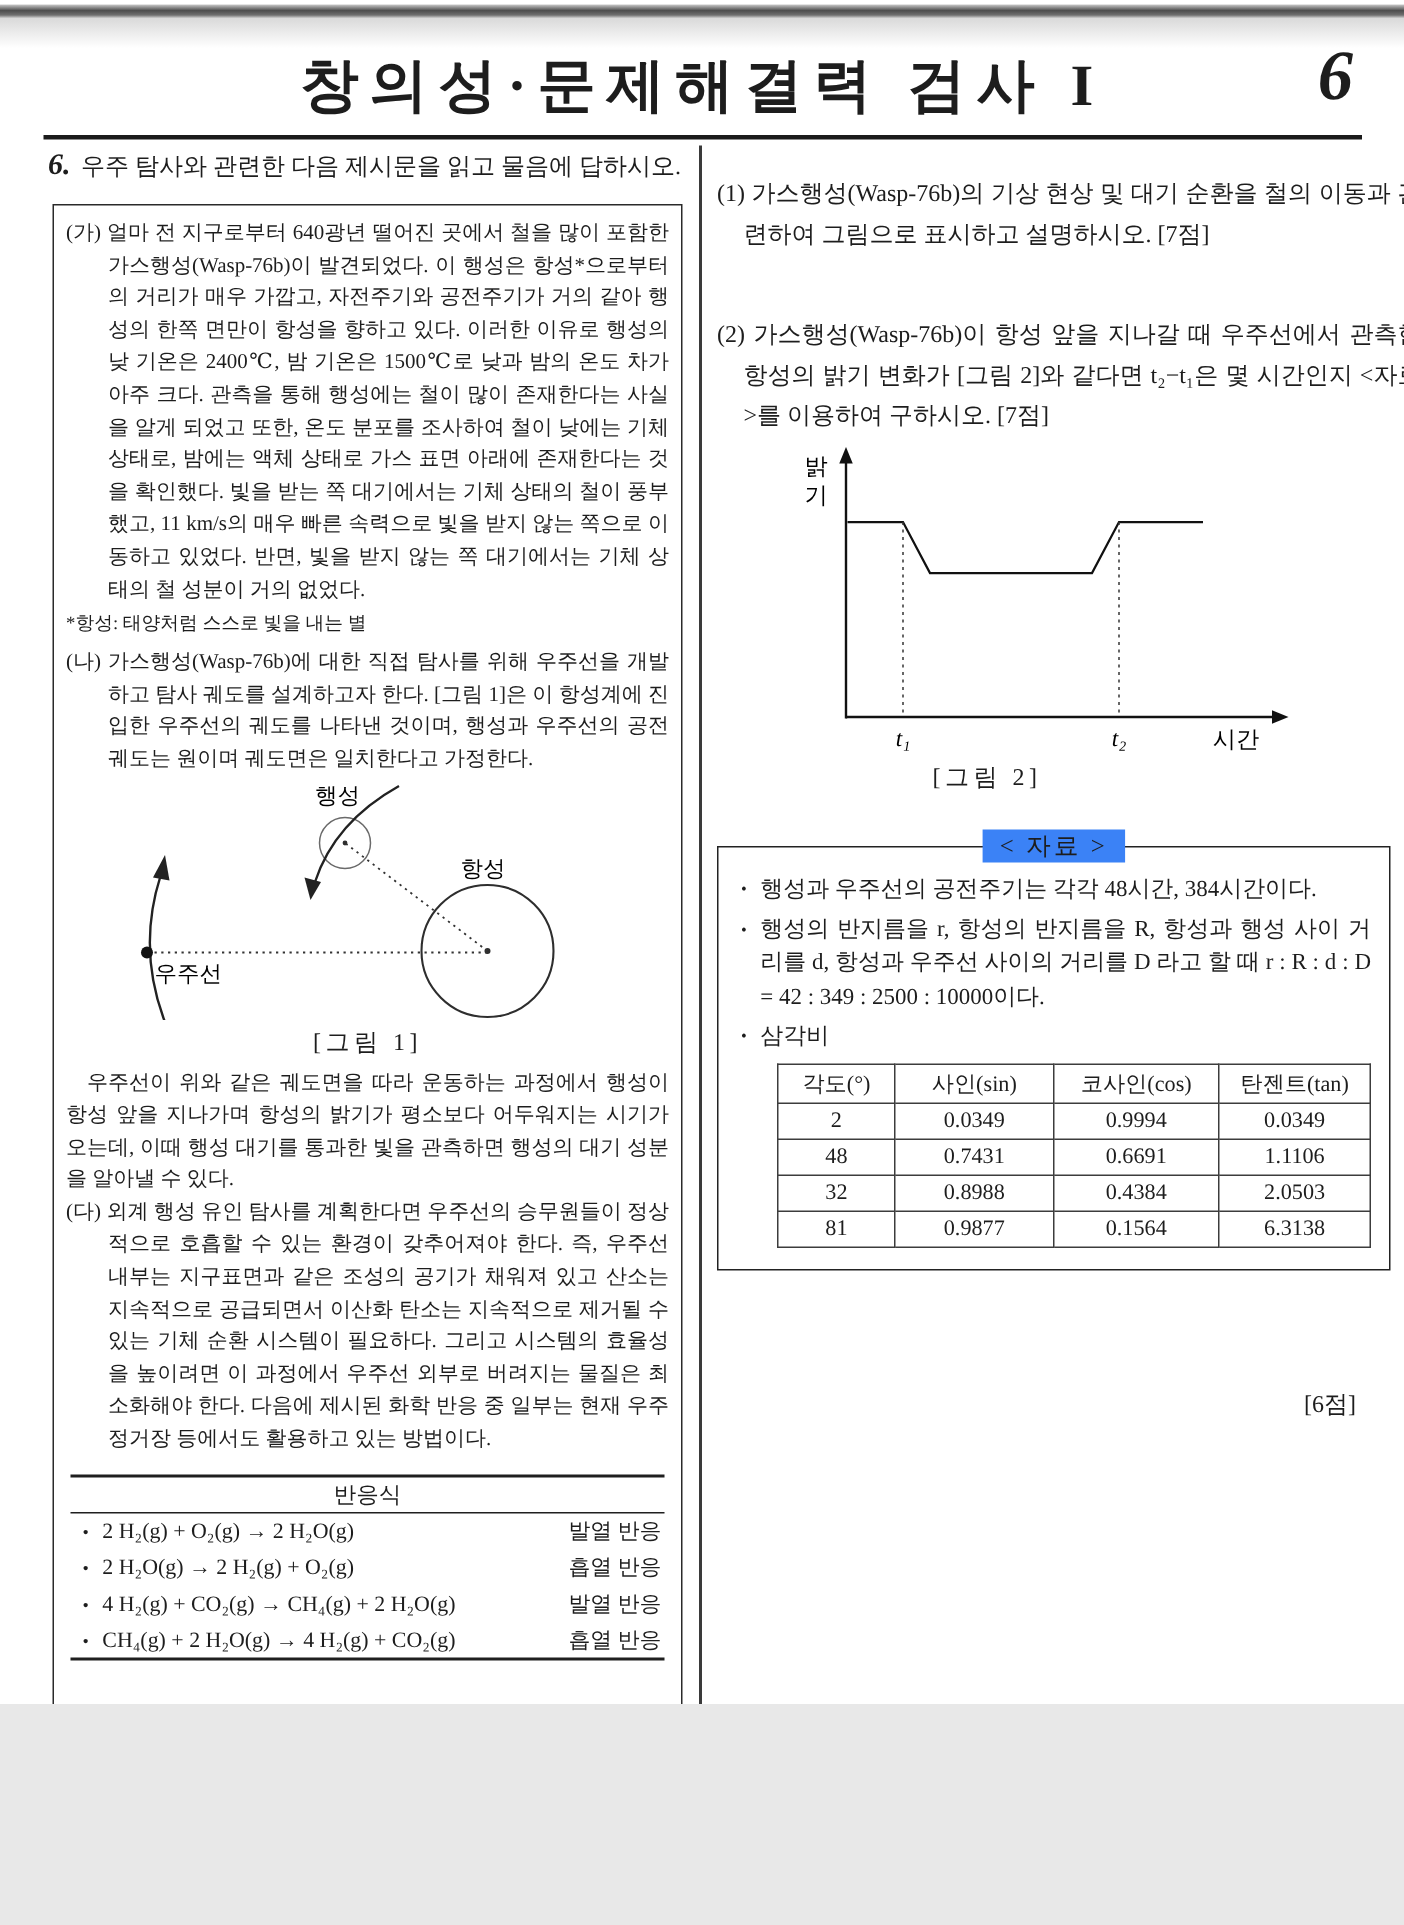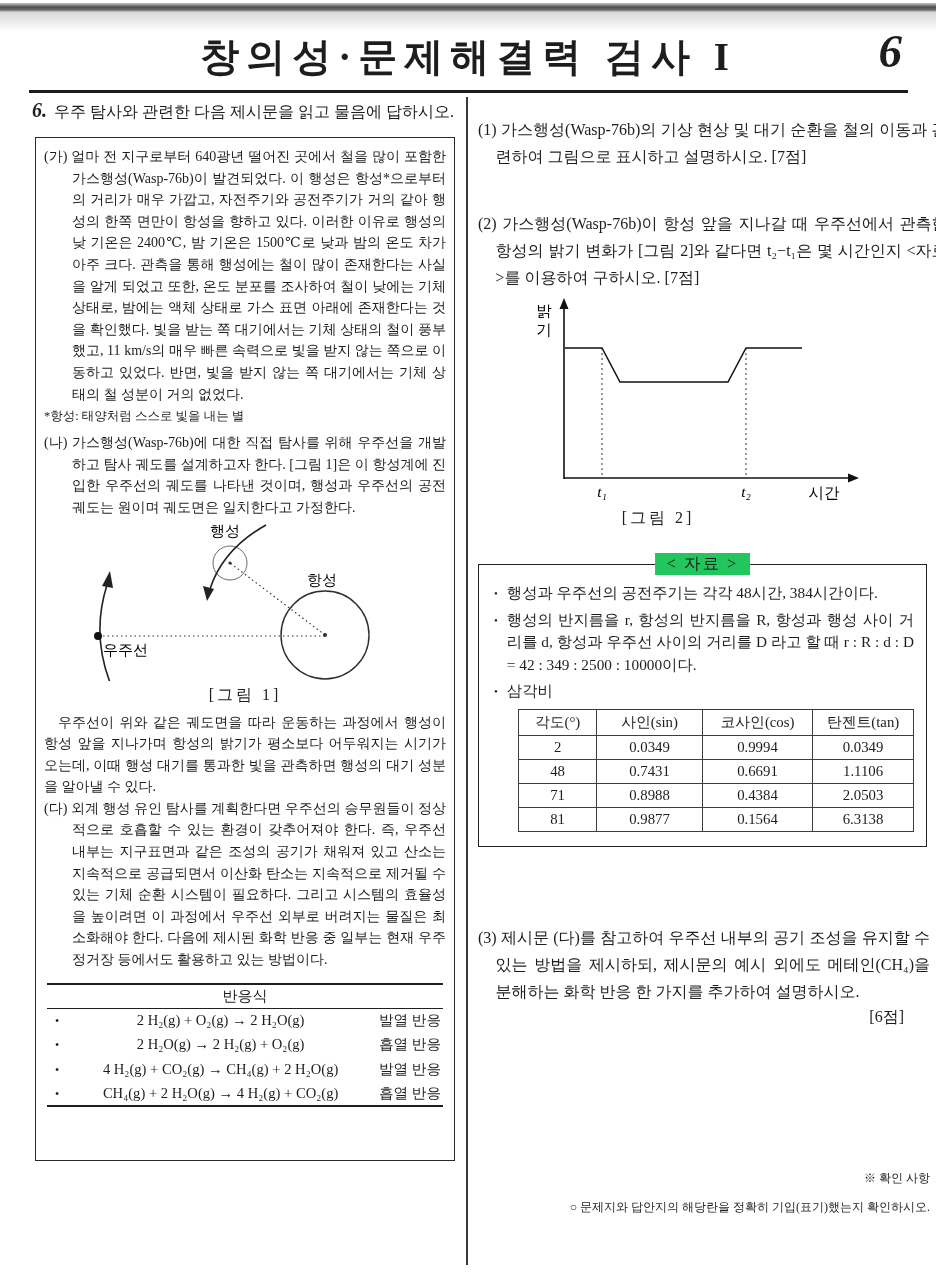--- a/index.html
+++ b/index.html
@@ -1,17 +1,17 @@
 <!DOCTYPE html>
 <html><head>
 <meta charset="utf-8">
 <style>
   html,body { margin:0; padding:0; background:#e8e8e8; }
   .page {
-    position:relative; width:936px; height:1283px; margin:0 auto;
+    position:relative; width:936px; height:1136px; margin:0 auto;
     background:#ffffff; overflow:hidden;
     font-family:"Liberation Serif","DejaVu Serif",serif;
     color:#1d1d1d;
   }
   .scan-band { position:absolute; top:3px; left:0; width:100%; height:9px;
     background:linear-gradient(#c9c9c9,#4d4d4d 45%,#6f6f6f 78%,#cfcfcf); }
   .scan-fade { position:absolute; top:12px; left:0; width:100%; height:20px;
     background:linear-gradient(#d9d9d9,#ffffff); }
 
   .title { position:absolute; top:30px; left:0; width:100%; text-align:center;
@@ -32,37 +32,37 @@
   .indent1 { text-indent:1em; }
   .footnote { font-size:12.5px; margin:3px 0 7px 0; }
   .fig1 { margin:4px 0 0 0; text-align:center; }
   .figcap { text-align:center; font-size:16px; letter-spacing:3px; margin:0 0 6px 0; }
 
   .rxn { margin:12px 3px 0 3px; border-top:2px solid #1f1f1f; border-bottom:2px solid #1f1f1f;
     font-size:14.6px; }
   .rxn-header { text-align:center; border-bottom:1.5px solid #1f1f1f; padding:2px 0; font-size:15px; }
   .rxn-row { display:flex; align-items:baseline; padding:2.6px 2px; }
   .rxn-row .bullet { margin:0 9px 0 6px; font-size:12px; }
-  .rxn-eq { flex:1; white-space:nowrap;text-align:center; }
+  .rxn-eq { flex:1; white-space:nowrap; }
   .rxn-type { margin-left:6px; white-space:nowrap; }
 
   
   .col-right { position:absolute; left:478px; top:98px; width:452px; height:1180px; }
   .sq { font-size:16px; line-height:27px; text-align:justify; }
   .hang1 { padding-left:1.1em; text-indent:-1.1em; }
   .q1 { position:absolute; left:0; top:2px; width:452px; }
   .q2 { position:absolute; left:0; top:96px; width:452px; }
   .fig2 { position:absolute; left:24px; top:200px; }
   .fig2cap { position:absolute; left:30px; top:410px; width:300px; text-align:center;
     font-size:16px; letter-spacing:3px; }
 
   .databox { position:absolute; left:0; top:466px; width:449px; height:283px;
     border:1.6px solid #222; box-sizing:border-box; }
   .databox-title { position:absolute; top:-12px; left:50%; transform:translateX(-50%);
-    background:#22c55e; padding:0 12px; font-size:16.5px; letter-spacing:2px; white-space:nowrap; }
+    background:#3b82f6; padding:0 12px; font-size:16.5px; letter-spacing:2px; white-space:nowrap; }
   .databox-inner { padding:17px 12px 8px 13px; }
   .dbul { display:flex; font-size:15.3px; line-height:22.5px; text-align:justify; margin-bottom:4px; }
   .dbul .bullet { margin:0 9px 0 2px; font-size:11px; line-height:22.5px; }
   .trig { border-collapse:collapse; margin:6px 0 0 26px; font-size:14.8px;padding-left:15px; }
   .trig th, .trig td { border:1.2px solid #3c3c3c; text-align:center; padding:1px 6px;
     font-weight:normal; height:21px; }
   .trig th { padding:2px 6px; }
   .c-deg { width:78px; } .c-sin { width:106px; } .c-cos { width:112px; } .c-tan { width:100px; }
 
   .q3 { position:absolute; left:0; top:826px; width:452px; }
@@ -205,38 +205,37 @@
               <td>0.9994</td>
               <td>0.0349</td>
             </tr>
             <tr>
               <td>48</td>
               <td>0.7431</td>
               <td>0.6691</td>
               <td>1.1106</td>
             </tr>
             <tr>
-              <td>71</td>
+              <td>32</td>
               <td>0.8988</td>
               <td>0.4384</td>
               <td>2.0503</td>
             </tr>
             <tr>
               <td>81</td>
               <td>0.9877</td>
               <td>0.1564</td>
               <td>6.3138</td>
             </tr>
           </tbody>
         </table>
       </div>
     </div>
 
     <div class="q3">
-      <p class="sq hang1" style="margin:0;"><span>(3)</span> <span>제시문 (다)를 참고하여 우주선 내부의 공기 조성을 유지할 수 있는 방법을 제시하되, 제시문의 예시 외에도 메테인(CH₄)을 분해하는 화학 반응 한 가지를 추가하여 설명하시오.</span></p>
       <div class="pts-line">[6점]</div>
     </div>
 
     <div class="check">
       <div><span>※</span> <span>확인 사항</span></div>
       <div class="check-item"><span>○</span> <span>문제지와 답안지의 해당란을 정확히 기입(표기)했는지 확인하시오.</span></div>
     </div>
   </div>
 </div>
 

